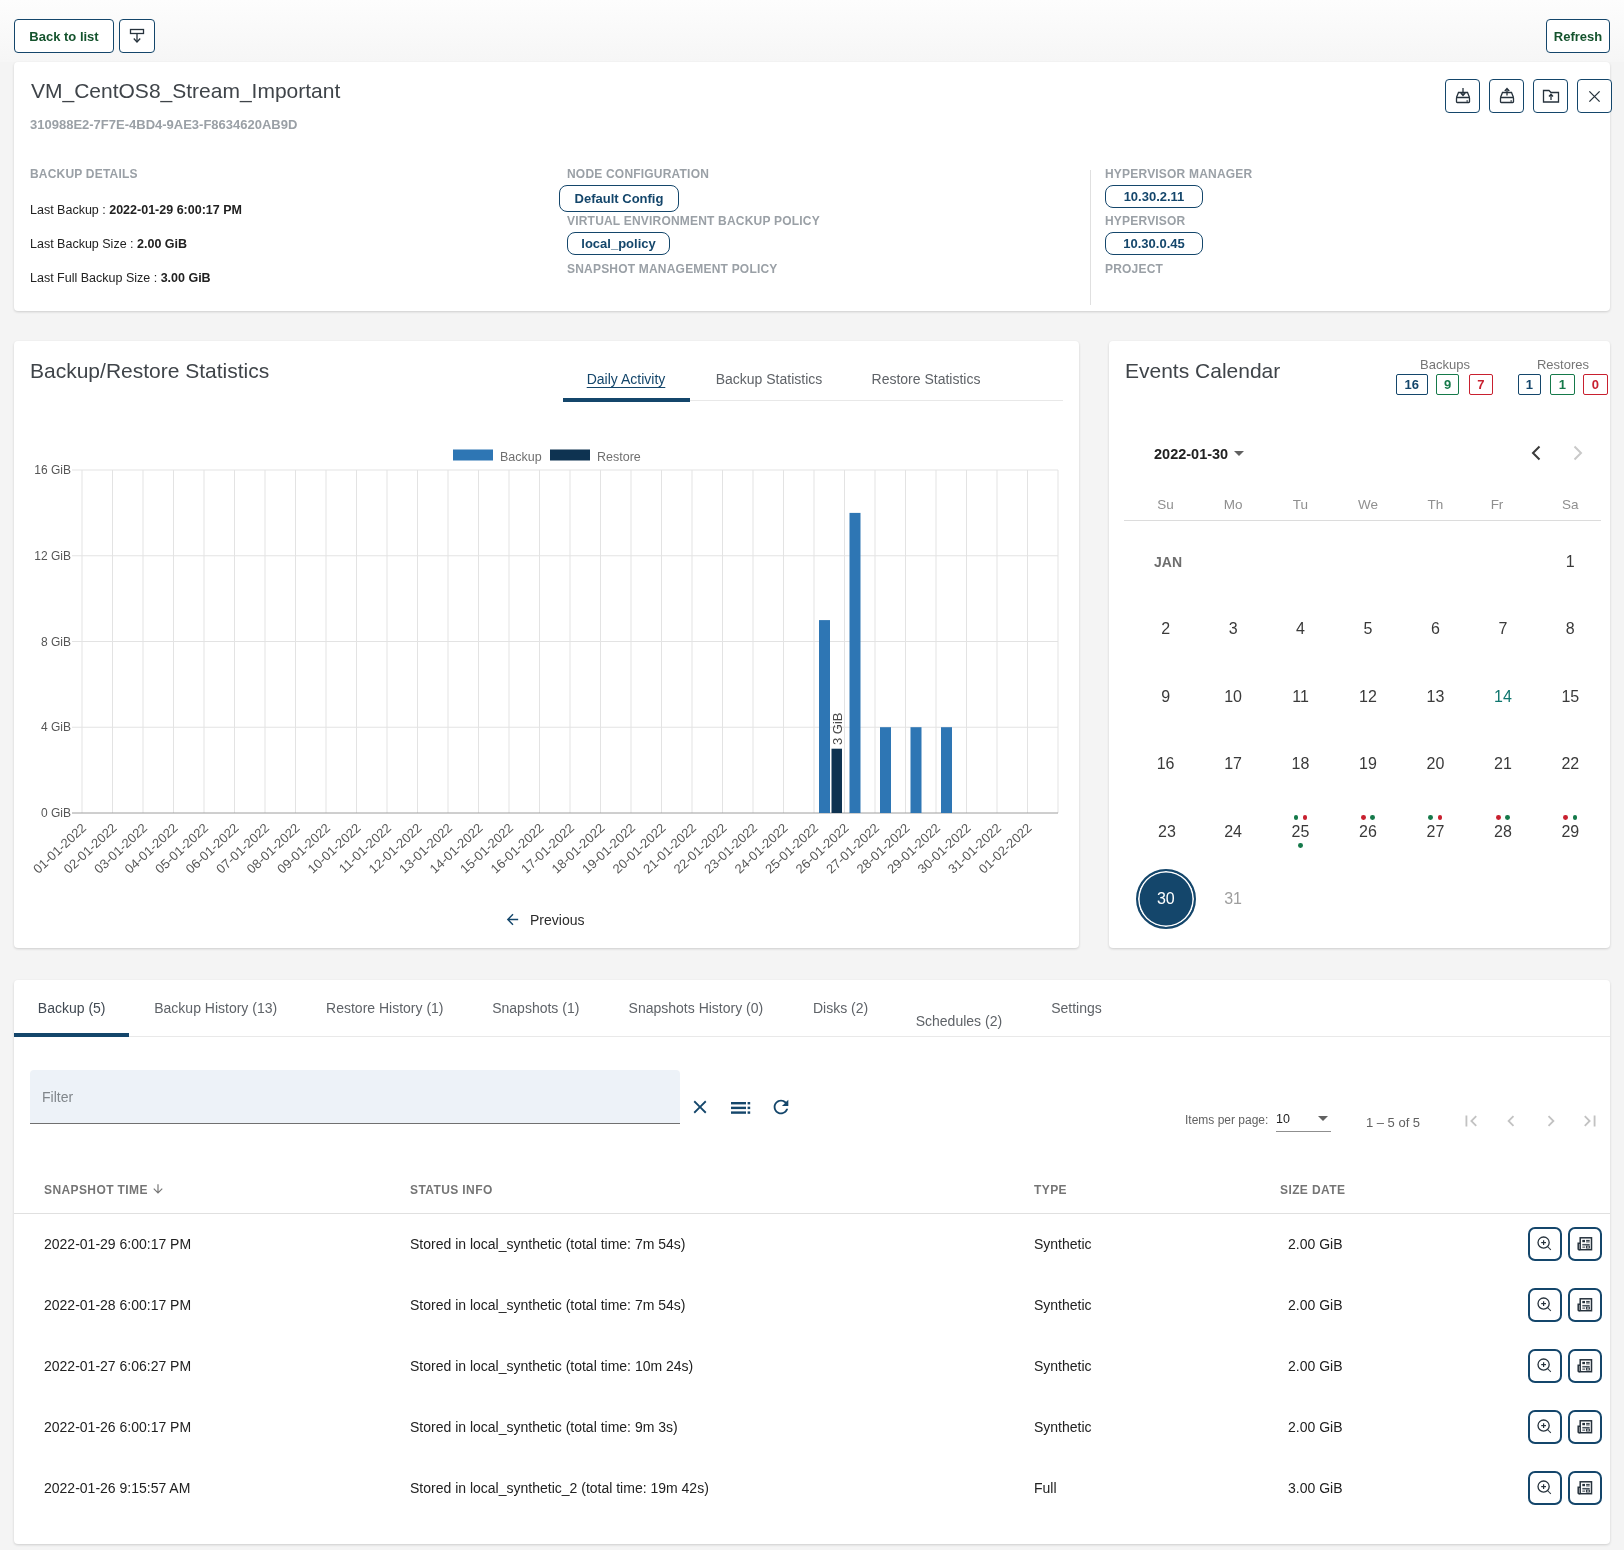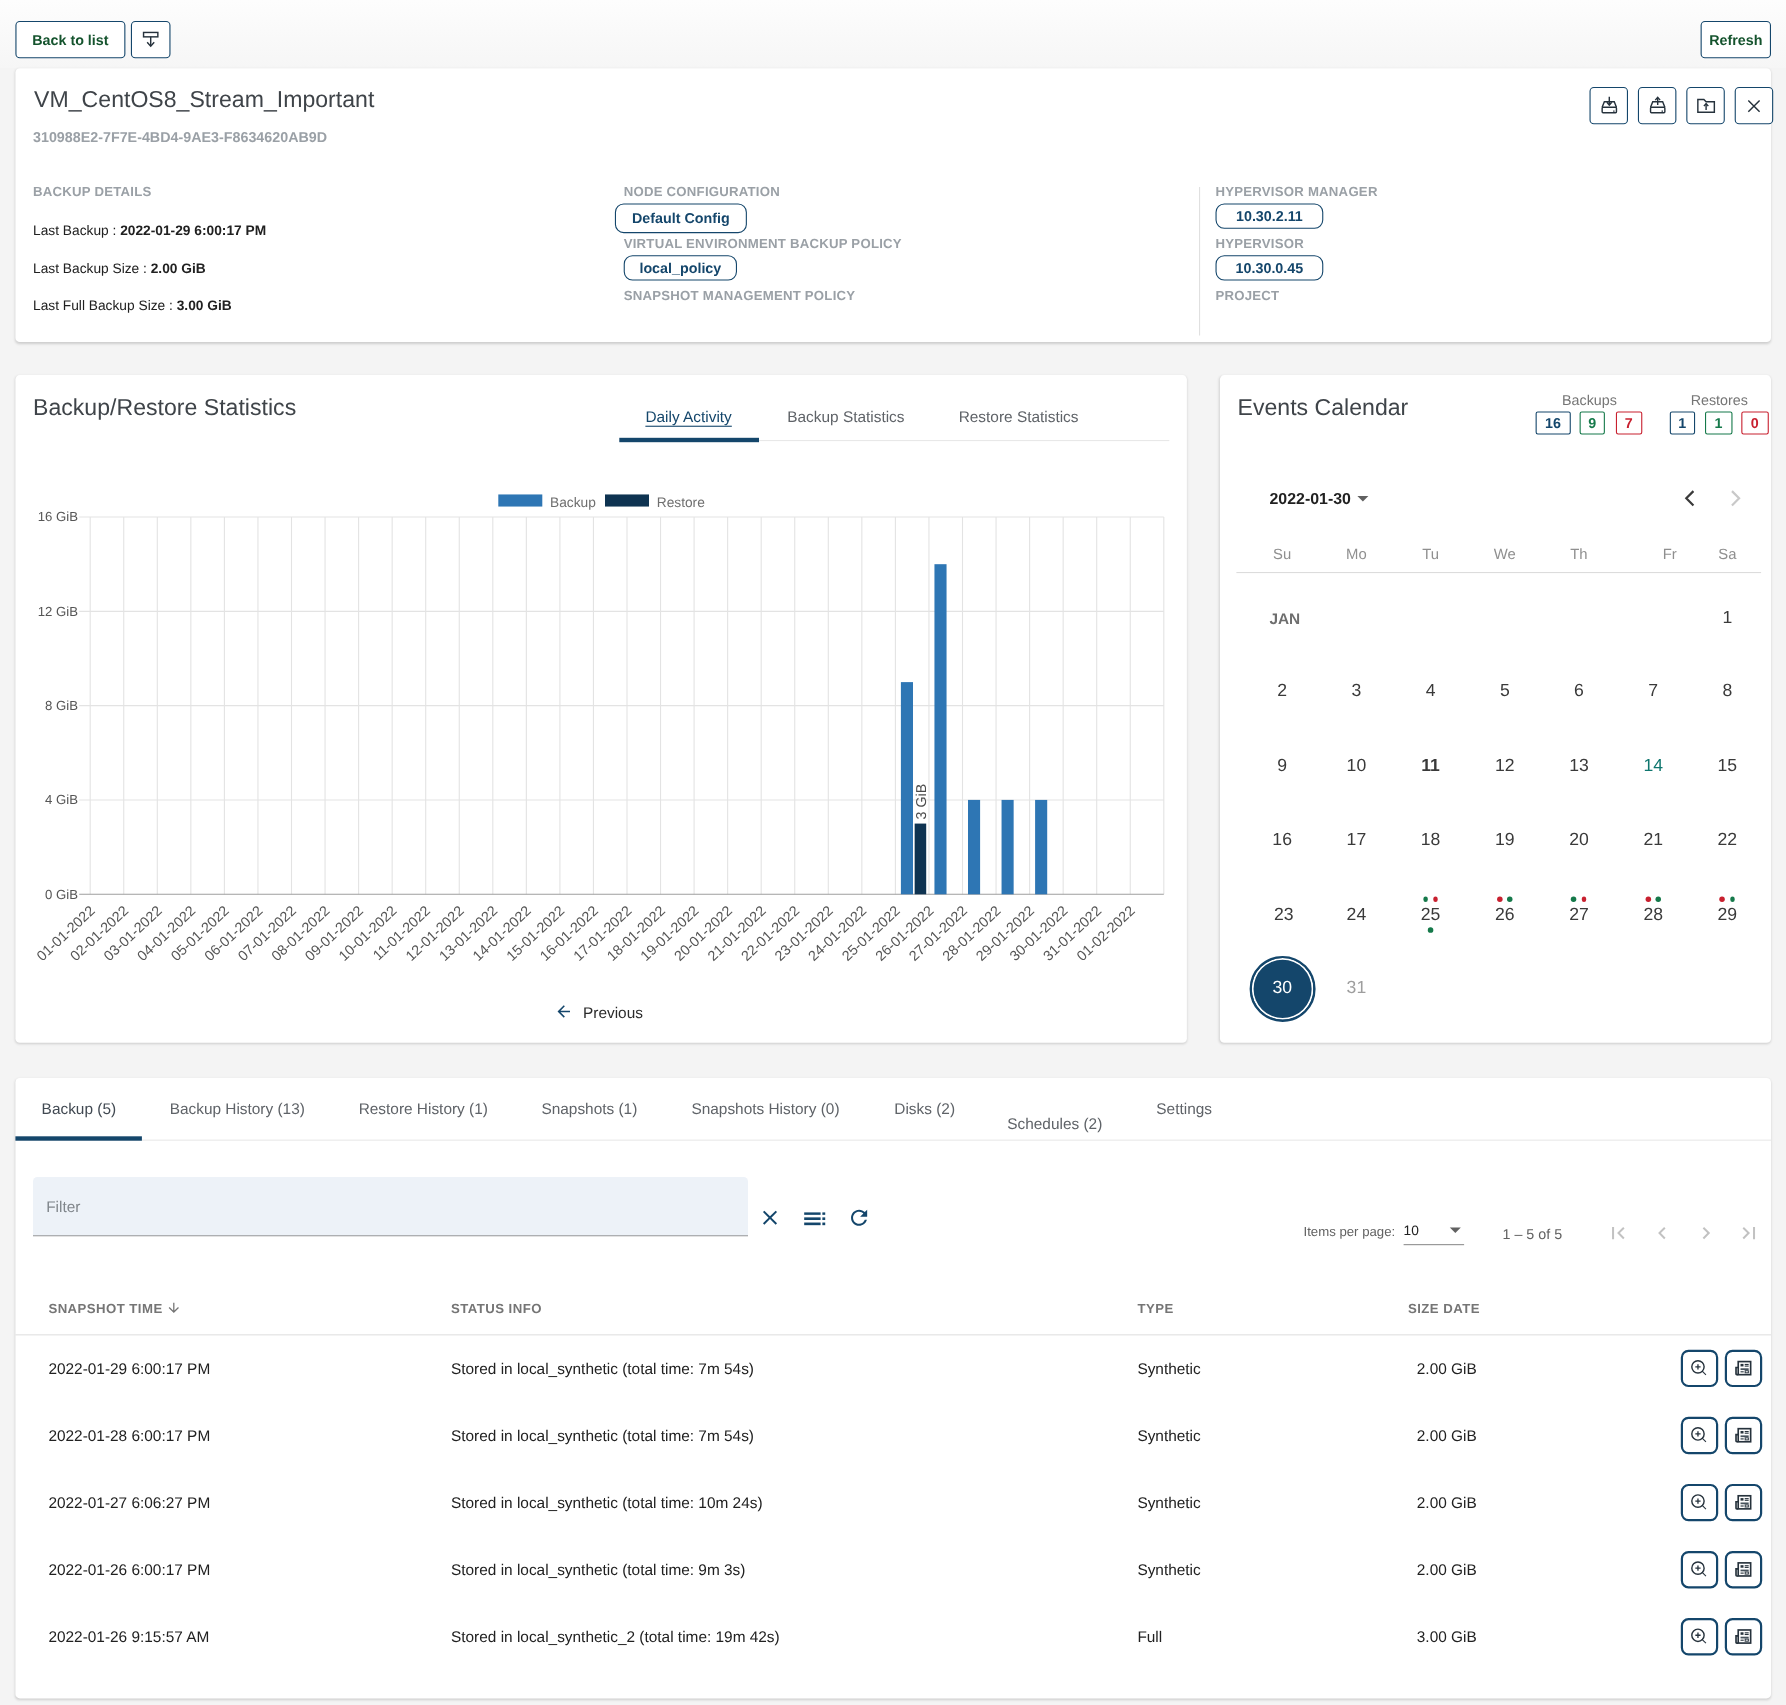--- a/index.html
+++ b/index.html
@@ -201,35 +201,35 @@
       <path d="M11.5 2.5 L5 9 L11.5 15.5" fill="none" stroke="#3a3a3a" stroke-width="2"></path>
     </svg>
   <svg class="abs" style="left:459px;top:103px" width="18" height="18" viewBox="0 0 18 18">
       <path d="M6.5 2.5 L13 9 L6.5 15.5" fill="none" stroke="#c9c9c9" stroke-width="2"></path>
     </svg>
   <div class="abs cc" style="left:56.6px;top:162.6px;font-size:13.5px;color:#8f8f8f">Su</div>
     <div class="abs cc" style="left:124.1px;top:162.6px;font-size:13.5px;color:#8f8f8f">Mo</div>
     <div class="abs cc" style="left:191.5px;top:162.6px;font-size:13.5px;color:#8f8f8f">Tu</div>
     <div class="abs cc" style="left:259.0px;top:162.6px;font-size:13.5px;color:#8f8f8f">We</div>
     <div class="abs cc" style="left:326.4px;top:162.6px;font-size:13.5px;color:#8f8f8f">Th</div>
-    <div class="abs cc" style="left:409px;top:162.6px;font-size:13.5px;color:#8f8f8f">Fr</div>
+    <div class="abs cc" style="left:388px;top:162.6px;font-size:13.5px;color:#8f8f8f">Fr</div>
     <div class="abs cc" style="left:461.3px;top:162.6px;font-size:13.5px;color:#8f8f8f">Sa</div>
   <div class="abs" style="left:15px;top:178.7px;width:477px;height:1px;background:#dcdcdc"></div>
   <div class="abs cc" style="left:59.0px;top:221px;font-size:14px;color:#6e6e6e;font-weight:bold">JAN</div>
     <div class="abs cc" style="left:461.3px;top:221px;font-size:16px;color:#3a3a3a;font-weight:normal">1</div>
     <div class="abs cc" style="left:56.6px;top:288.4px;font-size:16px;color:#3a3a3a;font-weight:normal">2</div>
     <div class="abs cc" style="left:124.1px;top:288.4px;font-size:16px;color:#3a3a3a;font-weight:normal">3</div>
     <div class="abs cc" style="left:191.5px;top:288.4px;font-size:16px;color:#3a3a3a;font-weight:normal">4</div>
     <div class="abs cc" style="left:259.0px;top:288.4px;font-size:16px;color:#3a3a3a;font-weight:normal">5</div>
     <div class="abs cc" style="left:326.4px;top:288.4px;font-size:16px;color:#3a3a3a;font-weight:normal">6</div>
     <div class="abs cc" style="left:393.9px;top:288.4px;font-size:16px;color:#3a3a3a;font-weight:normal">7</div>
     <div class="abs cc" style="left:461.3px;top:288.4px;font-size:16px;color:#3a3a3a;font-weight:normal">8</div>
     <div class="abs cc" style="left:56.6px;top:355.8px;font-size:16px;color:#3a3a3a;font-weight:normal">9</div>
     <div class="abs cc" style="left:124.1px;top:355.8px;font-size:16px;color:#3a3a3a;font-weight:normal">10</div>
-    <div class="abs cc" style="left:191.5px;top:355.8px;font-size:16px;color:#3a3a3a;font-weight:bold">11</div>
+    <div class="abs cc" style="left:191.5px;top:355.8px;font-size:16px;color:#3a3a3a;font-weight:normal">11</div>
     <div class="abs cc" style="left:259.0px;top:355.8px;font-size:16px;color:#3a3a3a;font-weight:normal">12</div>
     <div class="abs cc" style="left:326.4px;top:355.8px;font-size:16px;color:#3a3a3a;font-weight:normal">13</div>
     <div class="abs cc" style="left:393.9px;top:355.8px;font-size:16px;color:#0f766e;font-weight:normal">14</div>
     <div class="abs cc" style="left:461.3px;top:355.8px;font-size:16px;color:#3a3a3a;font-weight:normal">15</div>
     <div class="abs cc" style="left:56.6px;top:423.2px;font-size:16px;color:#3a3a3a;font-weight:normal">16</div>
     <div class="abs cc" style="left:124.1px;top:423.2px;font-size:16px;color:#3a3a3a;font-weight:normal">17</div>
     <div class="abs cc" style="left:191.5px;top:423.2px;font-size:16px;color:#3a3a3a;font-weight:normal">18</div>
     <div class="abs cc" style="left:259.0px;top:423.2px;font-size:16px;color:#3a3a3a;font-weight:normal">19</div>
     <div class="abs cc" style="left:326.4px;top:423.2px;font-size:16px;color:#3a3a3a;font-weight:normal">20</div>
     <div class="abs cc" style="left:393.9px;top:423.2px;font-size:16px;color:#3a3a3a;font-weight:normal">21</div>

